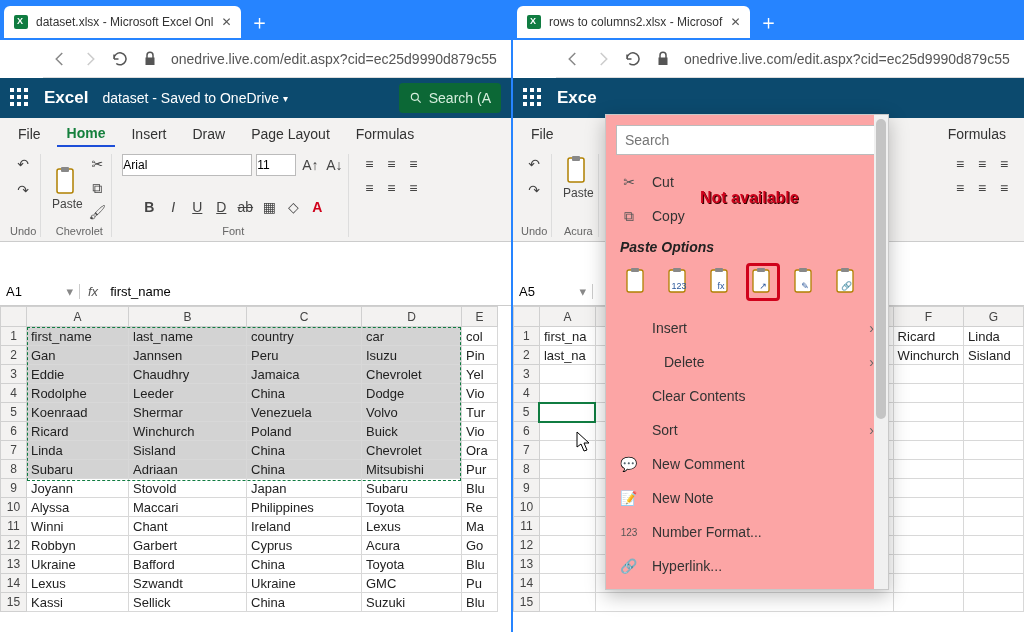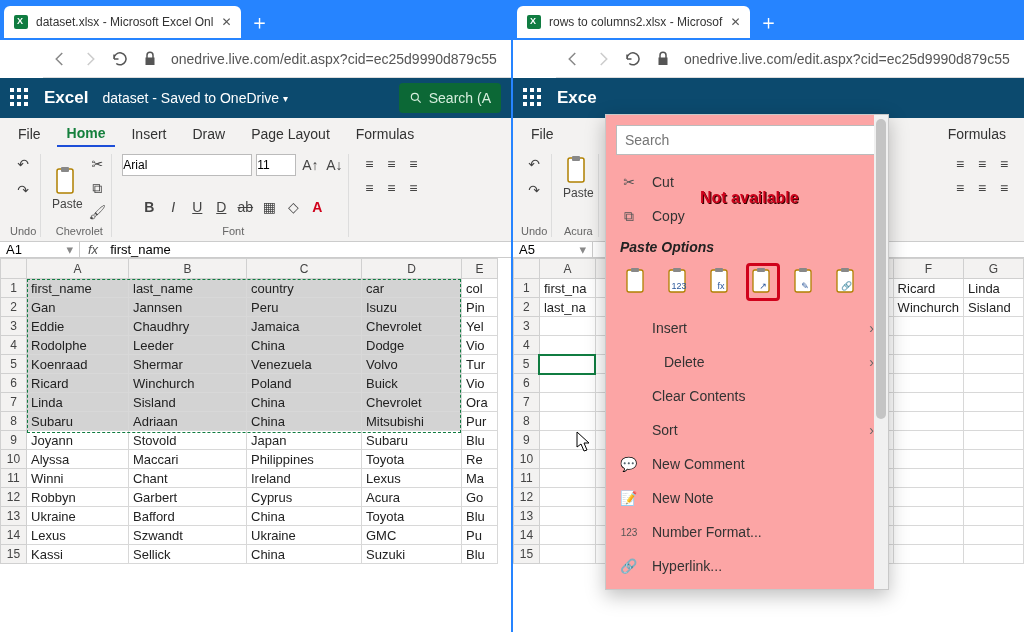--- a/index.html
+++ b/index.html
@@ -44,21 +44,21 @@
   .btn16 { width:20px; height:20px; display:flex; align-items:center; justify-content:center; color:#444; font-size:14px; }
   .pastebig { display:flex; flex-direction:column; align-items:center; color:#444; font-size:12px; }
   .pastebig svg { width:32px; height:32px; }
   .fontsel { width:130px; height:22px; border:1px solid #bbb; background:#fff; font-size:12px; }
   .sizesel { width:40px; height:22px; border:1px solid #bbb; background:#fff; font-size:12px; }
   .alignrow { display:flex; gap:2px; }
   .alignrow .btn16 { border:1px solid transparent; }
   .undocol { display:flex; flex-direction:column; gap:6px; align-items:center; }
 
   
-  .fbar { height:16px; border-bottom:1px solid #ccc; display:flex; align-items:center; }
+  .fbar { height:28px; border-bottom:1px solid #ccc; display:flex; align-items:center;margin-top:36px; }
   .namebox { width:80px; border-right:1px solid #ccc; padding:0 6px; font-size:13px; display:flex; align-items:center; gap:4px; }
   .fx { padding:0 8px; color:#555; font-style:italic; }
   .fval { padding:0 4px; }
 
   
   .gridwrap { flex:1; overflow:hidden; position:relative; }
   .grid { border-collapse:collapse; table-layout:fixed; }
   .grid th.colhdr { background:#f3f2f1; border:1px solid #d0d0d0; font-weight:400; font-size:12px; color:#444; height:20px; }
   .grid th.rowhdr { background:#f3f2f1; border:1px solid #d0d0d0; font-weight:400; font-size:12px; color:#444; width:26px; text-align:center; }
   .grid td { border:1px solid #d8d8d8; padding:1px 4px; font-size:13px; height:19px; color:#222; overflow:hidden; white-space:nowrap; }

